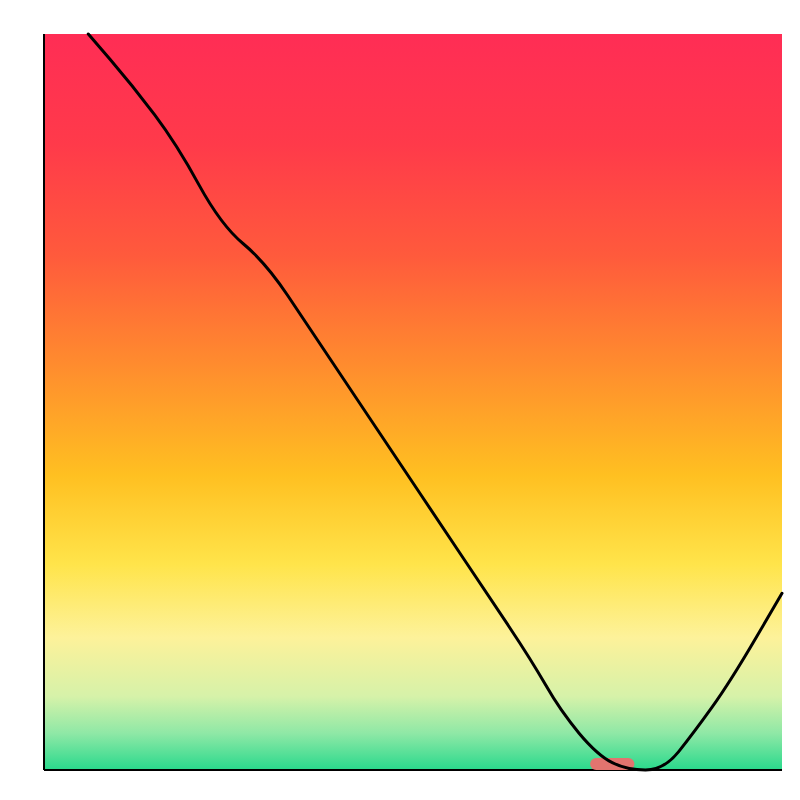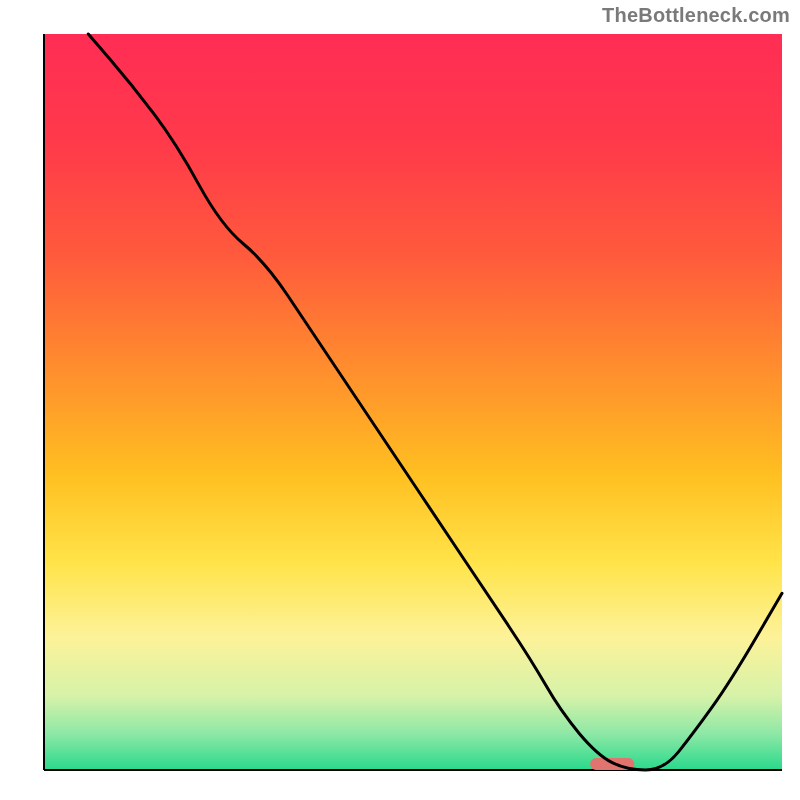--- a/index.html
+++ b/index.html
@@ -31,21 +31,20 @@
     top: 0;
     left: 0;
     width: 800px;
     height: 800px;
   }
 </style>
 </head>
 <body>
 
 <div class="container">
-  <div class="watermark">TheBottleneck.com</div>
   <svg class="chart" viewBox="0 0 800 800">
     <defs>
       <linearGradient id="bg-grad" x1="0" y1="0" x2="0" y2="1">
           <stop offset="0%" stop-color="#ff2d55"></stop>
           <stop offset="15%" stop-color="#ff3a4a"></stop>
           <stop offset="30%" stop-color="#ff5a3c"></stop>
           <stop offset="45%" stop-color="#ff8c2e"></stop>
           <stop offset="60%" stop-color="#ffc021"></stop>
           <stop offset="72%" stop-color="#ffe44a"></stop>
           <stop offset="82%" stop-color="#fdf29a"></stop>

